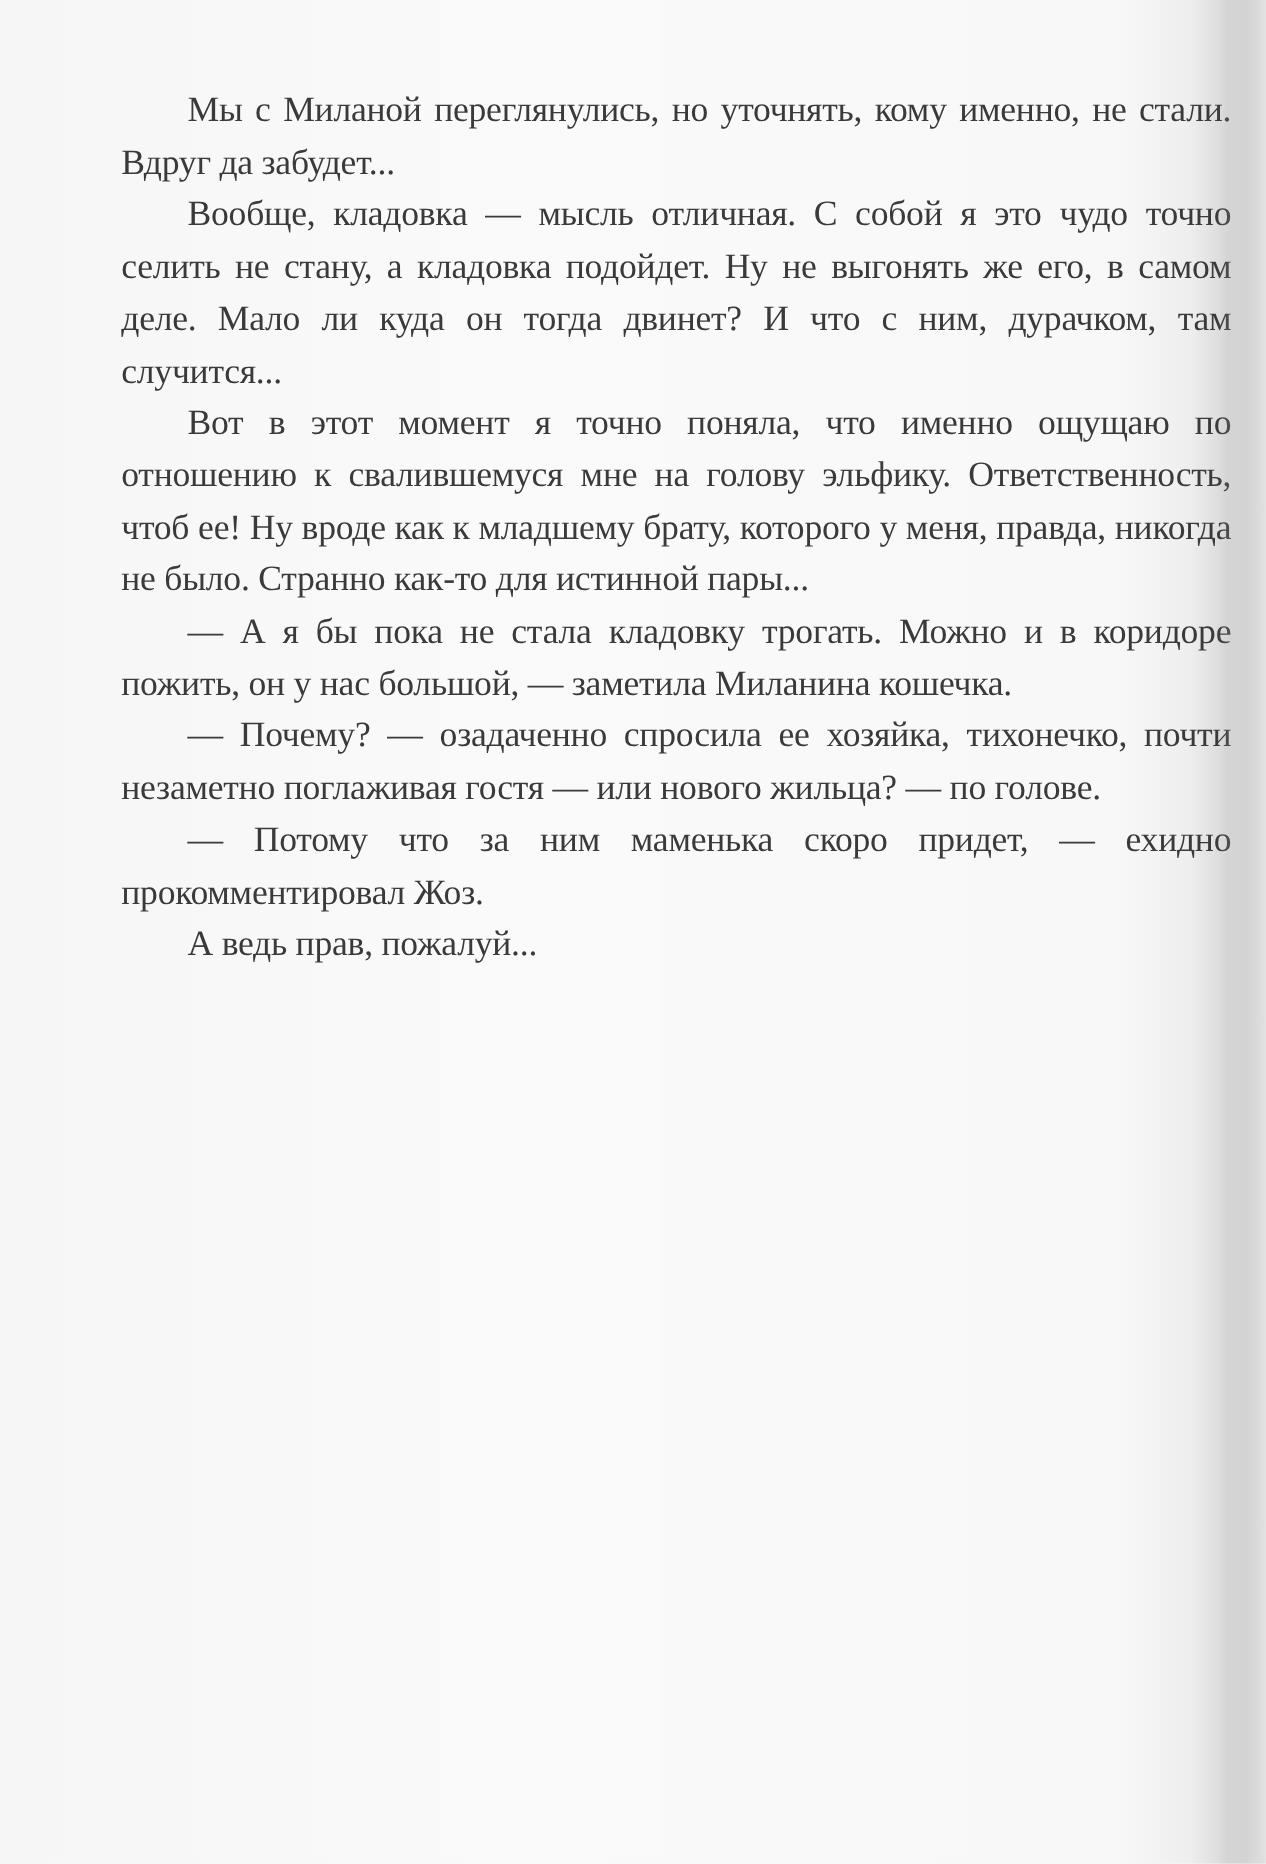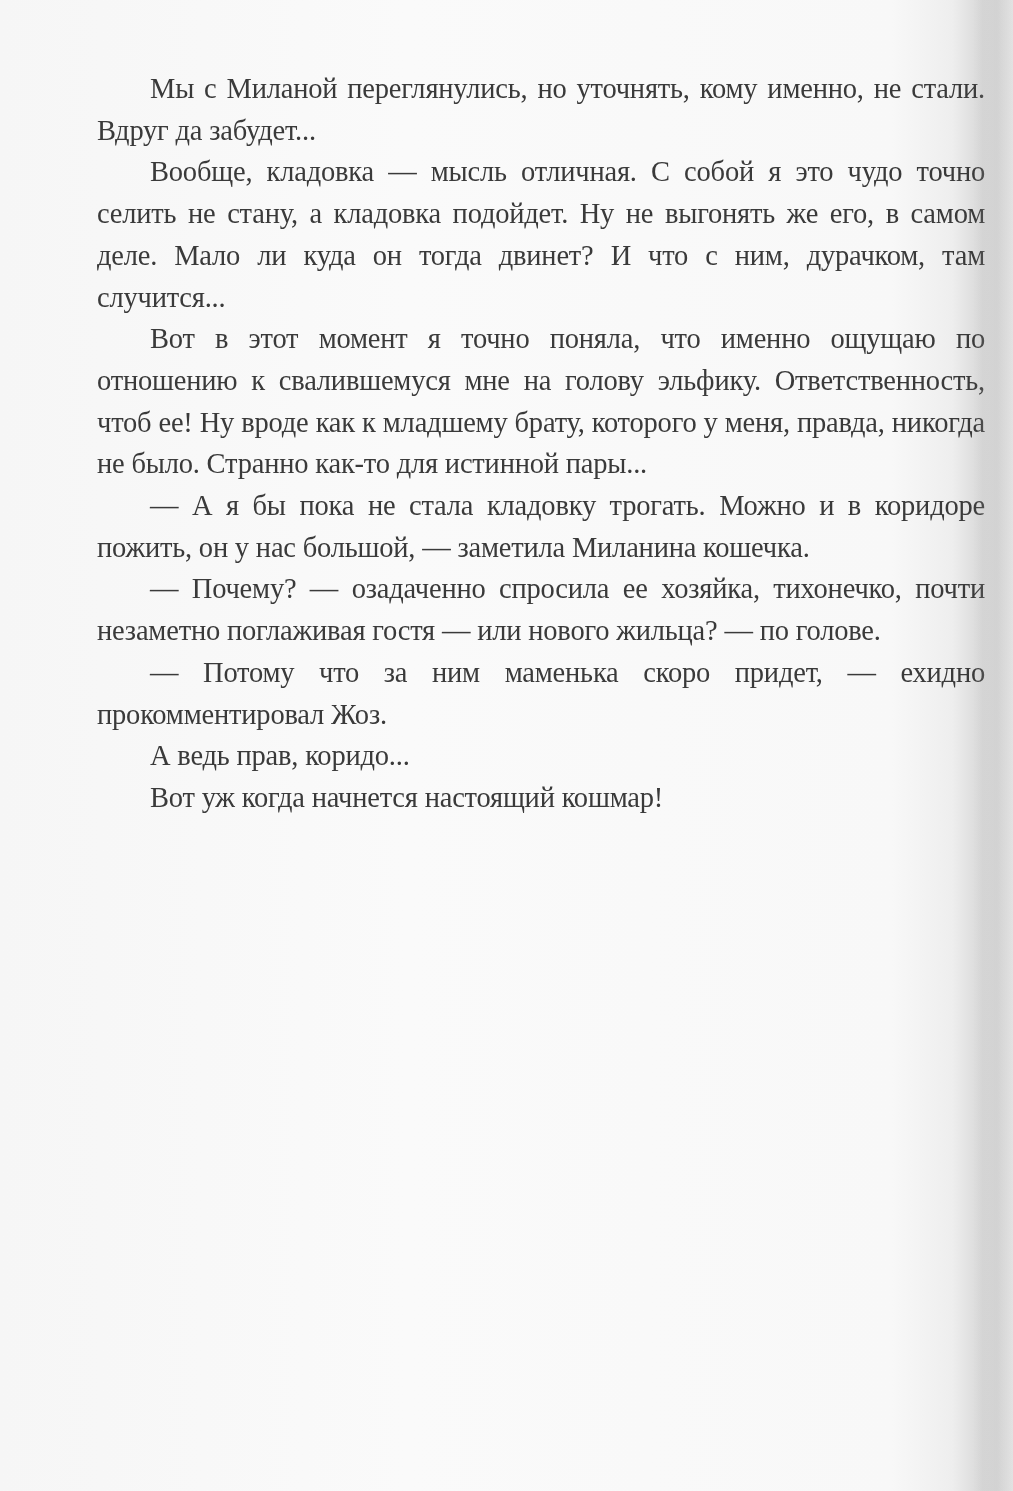--- a/index.html
+++ b/index.html
@@ -70,18 +70,17 @@
     <div class="bl">&nbsp;</div>
   </div>
 
   <div class="text">
     <p>Мы с Миланой переглянулись, но уточнять, кому именно, не стали. Вдруг да забудет...</p>
     <p>Вообще, кладовка — мысль отличная. С собой я это чудо точно селить не стану, а кладовка подойдет. Ну не выгонять же его, в самом деле. Мало ли куда он тогда двинет? И что с ним, дурачком, там случится...</p>
     <p>Вот в этот момент я точно поняла, что именно ощущаю по отношению к свалившемуся мне на голову эльфику. Ответственность, чтоб ее! Ну вроде как к младшему брату, ко­торого у меня, правда, никогда не было. Странно как-то для ис­тинной пары...</p>
     <p>— А я бы пока не стала кладовку трогать. Можно и в коридо­ре пожить, он у нас большой, — заметила Миланина кошечка.</p>
     <p>— Почему? — озадаченно спросила ее хозяйка, тихонечко, почти незаметно поглаживая гостя — или нового жильца? — по голове.</p>
     <p>— Потому что за ним маменька скоро придет, — ехидно прокомментировал Жоз.</p>
-    <p>А ведь прав, коридо...</p>
-    <p>Вот уж когда начнется настоящий кошмар!</p>
+    <p>А ведь прав, пожалуй...</p>
   </div>
 
   <div class="right-shadow"></div>
 </div>
 
 </body></html>

